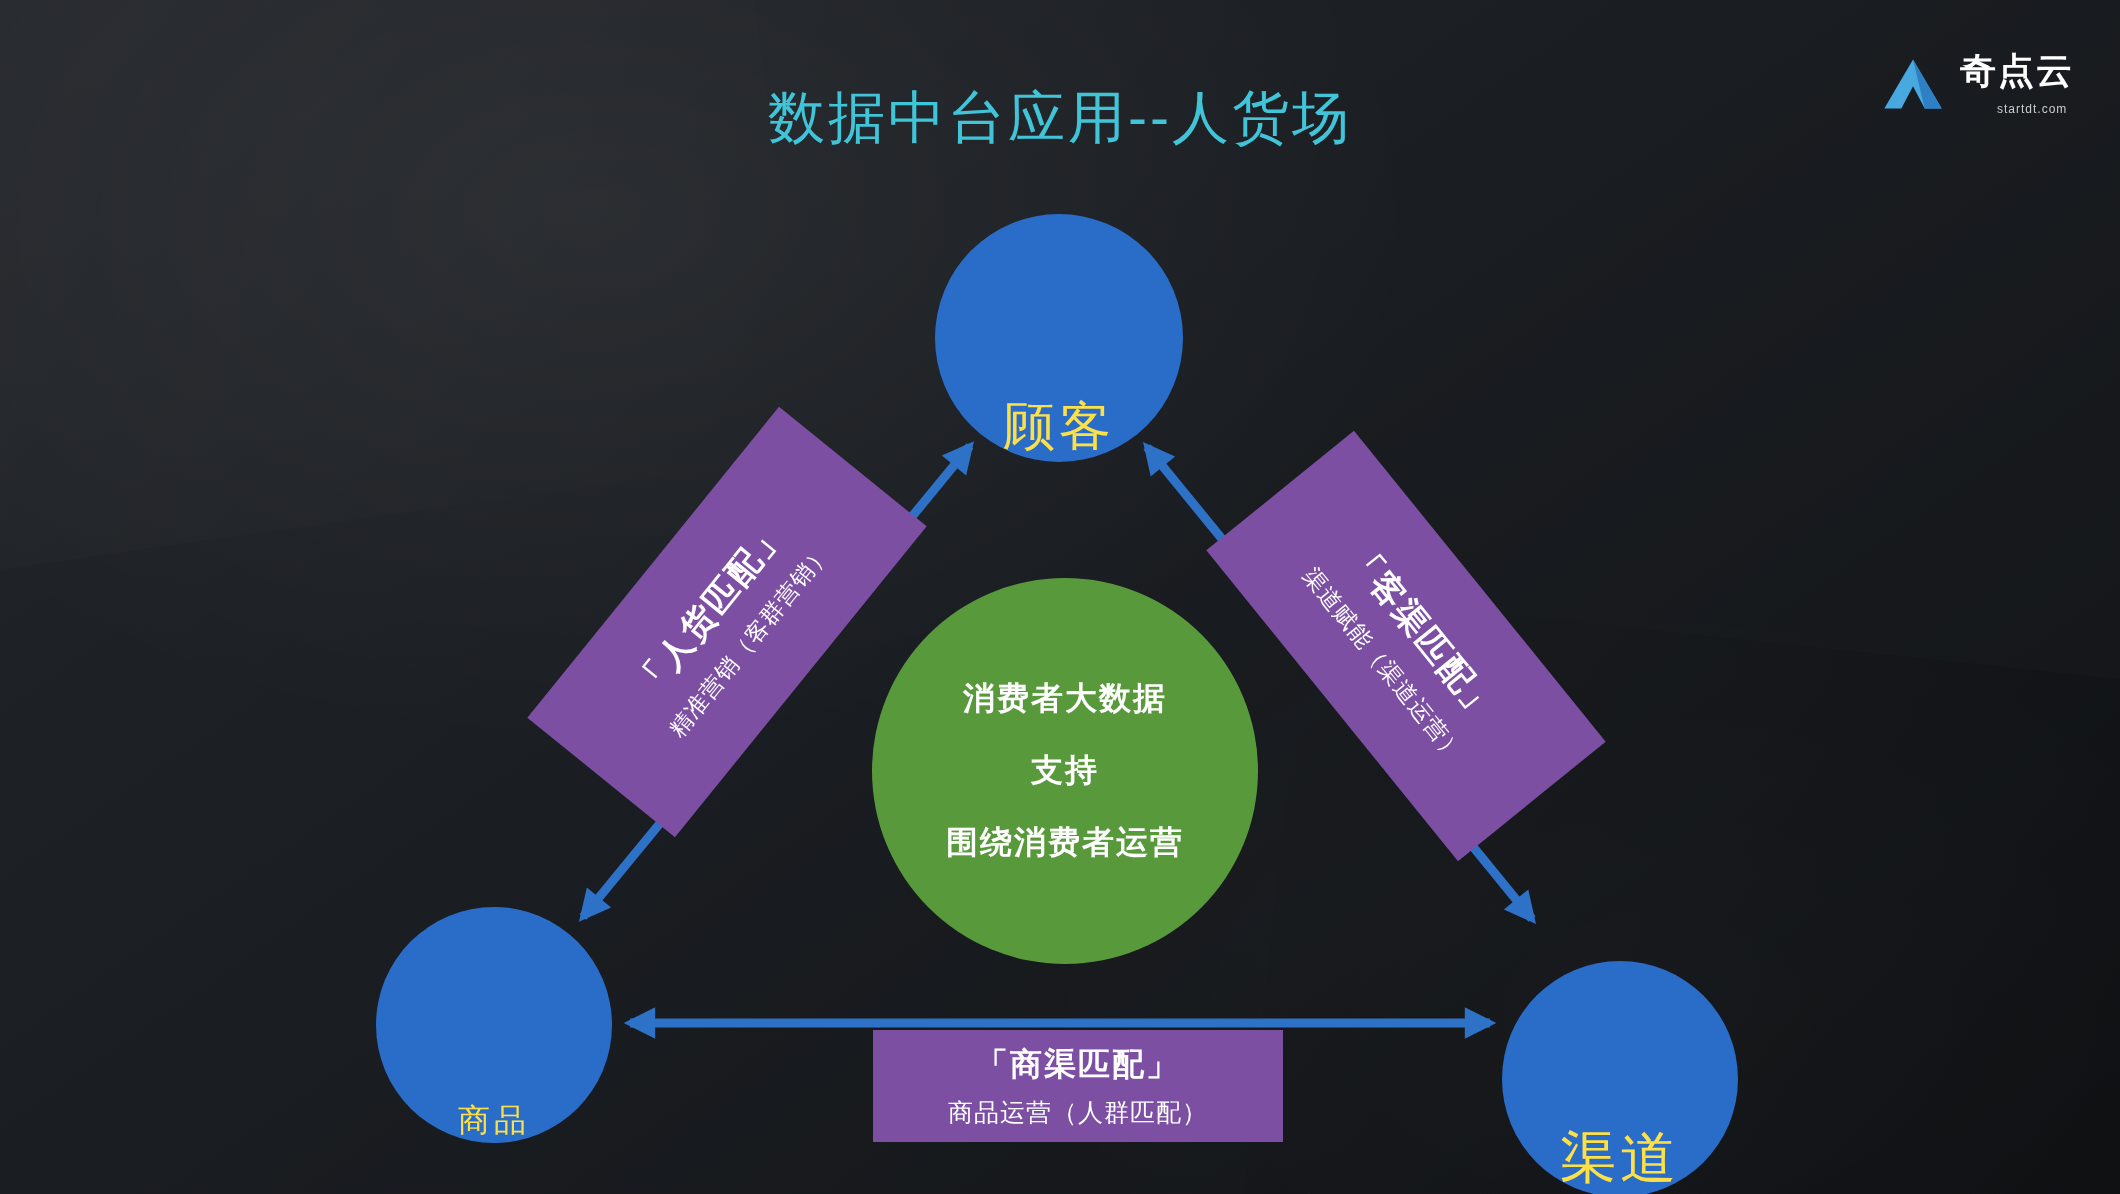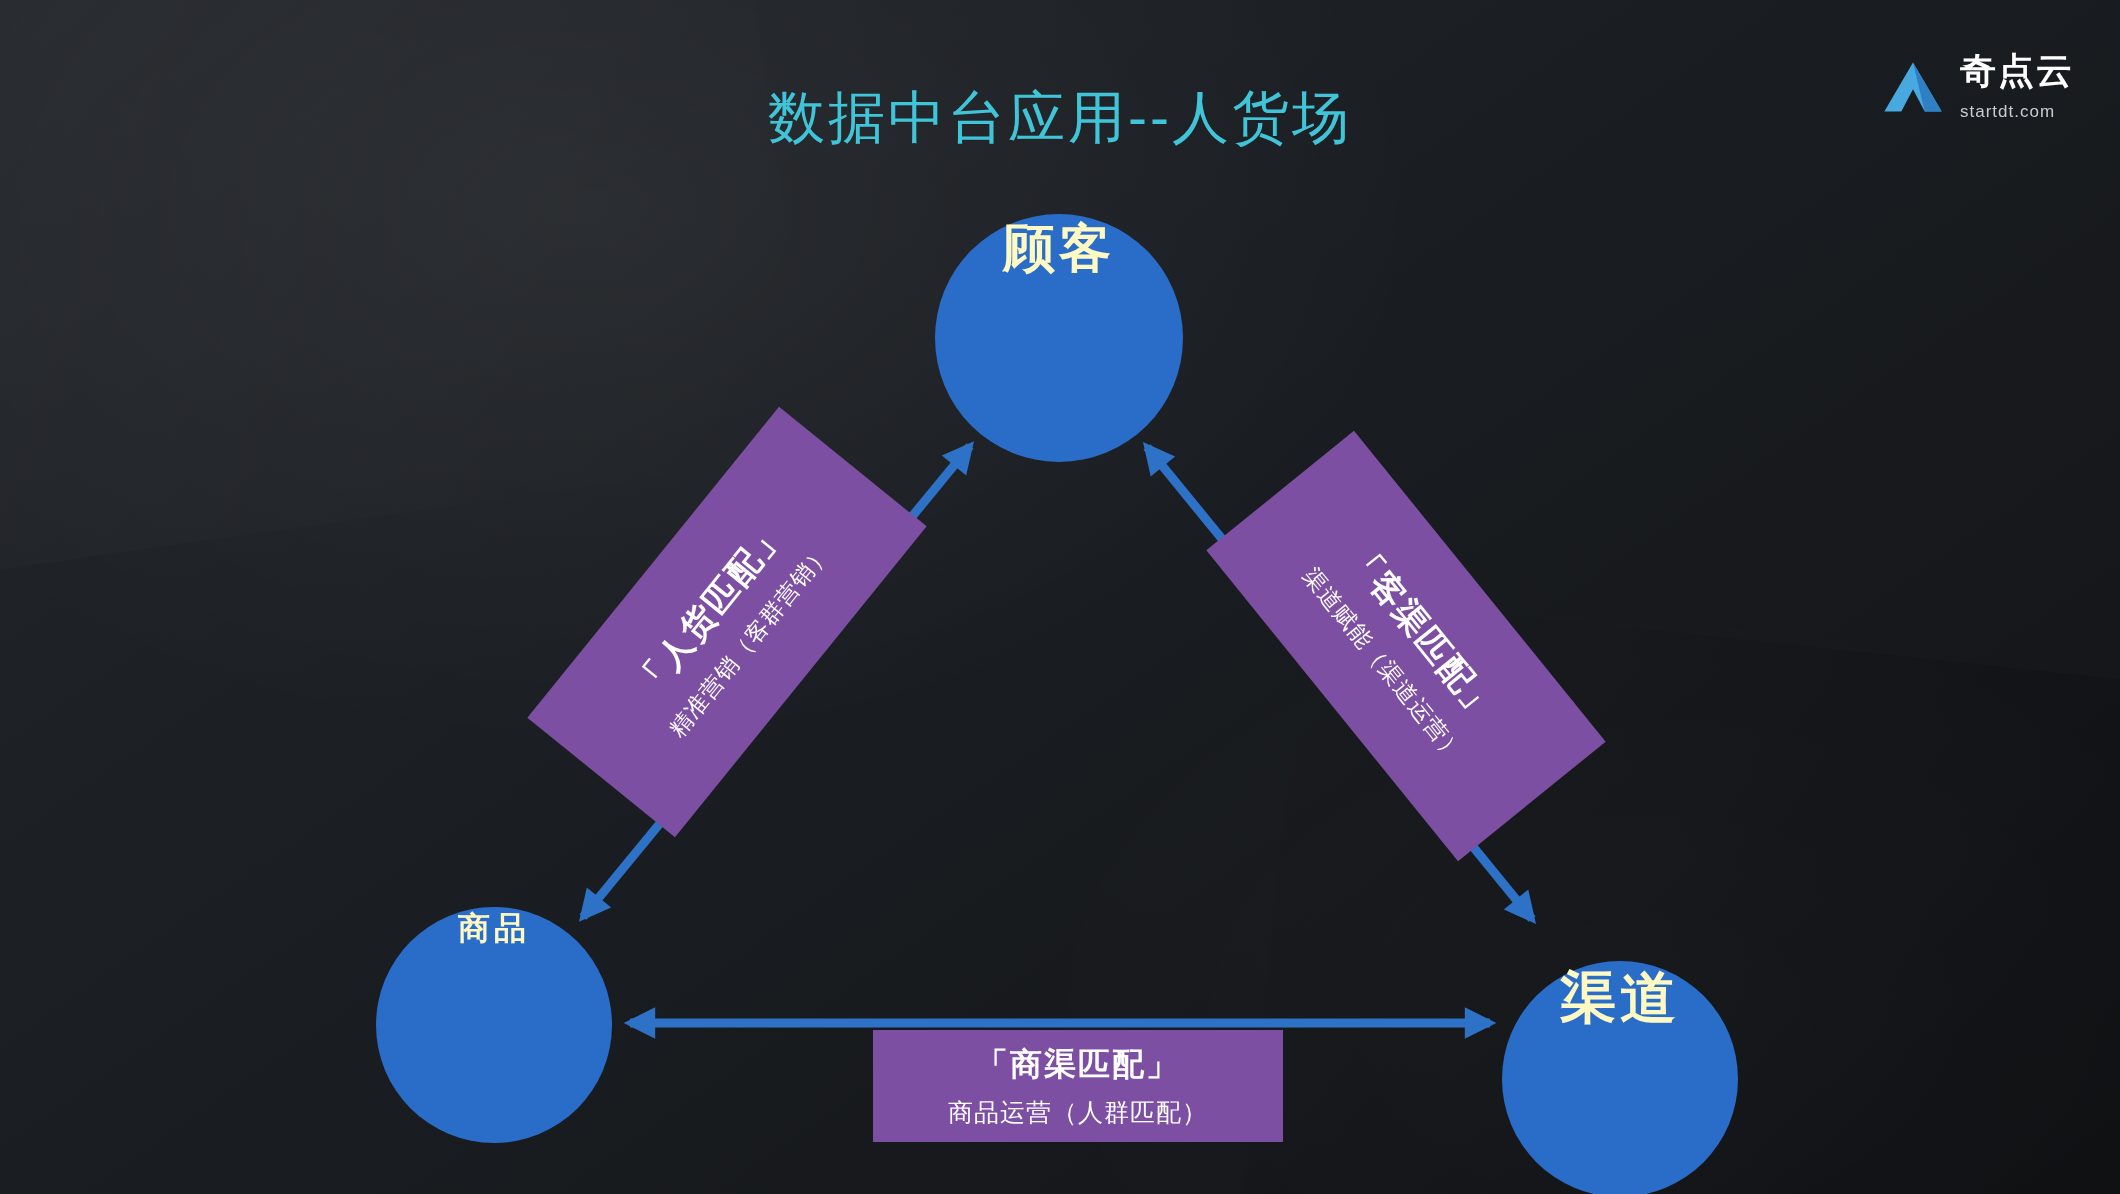--- a/index.html
+++ b/index.html
@@ -21,28 +21,28 @@
 
   .title {
     position:absolute; top:80px; left:0; width:2120px; text-align:center;
     font-size:57px; font-weight:normal; color:#40c4d8; letter-spacing:3px;
   }
 
   .logo { position:absolute; top:52px; right:46px; display:flex; align-items:center; gap:13px; }
   .logo-icon { width:68px; height:56px; display:block; }
   .logo-text { display:flex; flex-direction:column; align-items:flex-start;gap:12px; }
   .logo-name { font-size:36px; font-weight:bold; color:#ffffff; letter-spacing:2px; line-height:1.05; }
-  .logo-domain { font-size:17px; color:#c9cdd2; letter-spacing:1px; }
+  .logo-domain { font-size:12px; color:#c9cdd2; letter-spacing:1px;margin-left:37px; }
 
   .arrows { position:absolute; left:0; top:0; width:2120px; height:1194px; }
 
   .node {
     position:absolute; border-radius:50%; background:#2a6dc8;
-    display:flex; align-items:flex-start; justify-content:center;
-    color:#fef9c3; font-weight:bold; letter-spacing:4px;
+    display:flex; align-items:flex-end; justify-content:center;
+    color:#fde047; font-weight:normal; letter-spacing:4px;
   }
   .node-customer { left:935px;  top:214px; width:248px; height:248px; font-size:52px; }
   .node-product  { left:376px;  top:907px; width:236px; height:236px; font-size:32px; }
   .node-channel  { left:1502px; top:961px; width:236px; height:236px; font-size:56px; }
 
   .center-circle {
     position:absolute; left:872px; top:578px; width:386px; height:386px; border-radius:50%;
     background:#58993c; color:#ffffff; font-weight:bold; font-size:32px; letter-spacing:2px;
     display:flex; flex-direction:column; align-items:center; justify-content:center; gap:28px;
     text-align:center;
@@ -113,14 +113,19 @@
   <div class="node node-customer">
     <span>顾客</span>
   </div>
   <div class="node node-product">
     <span>商品</span>
   </div>
   <div class="node node-channel">
     <span>渠道</span>
   </div>
 
+  <div class="center-circle">
+    <div>消费者大数据</div>
+    <div>支持</div>
+    <div>围绕消费者运营</div>
+  </div>
 
 </div>
 
 </body></html>

